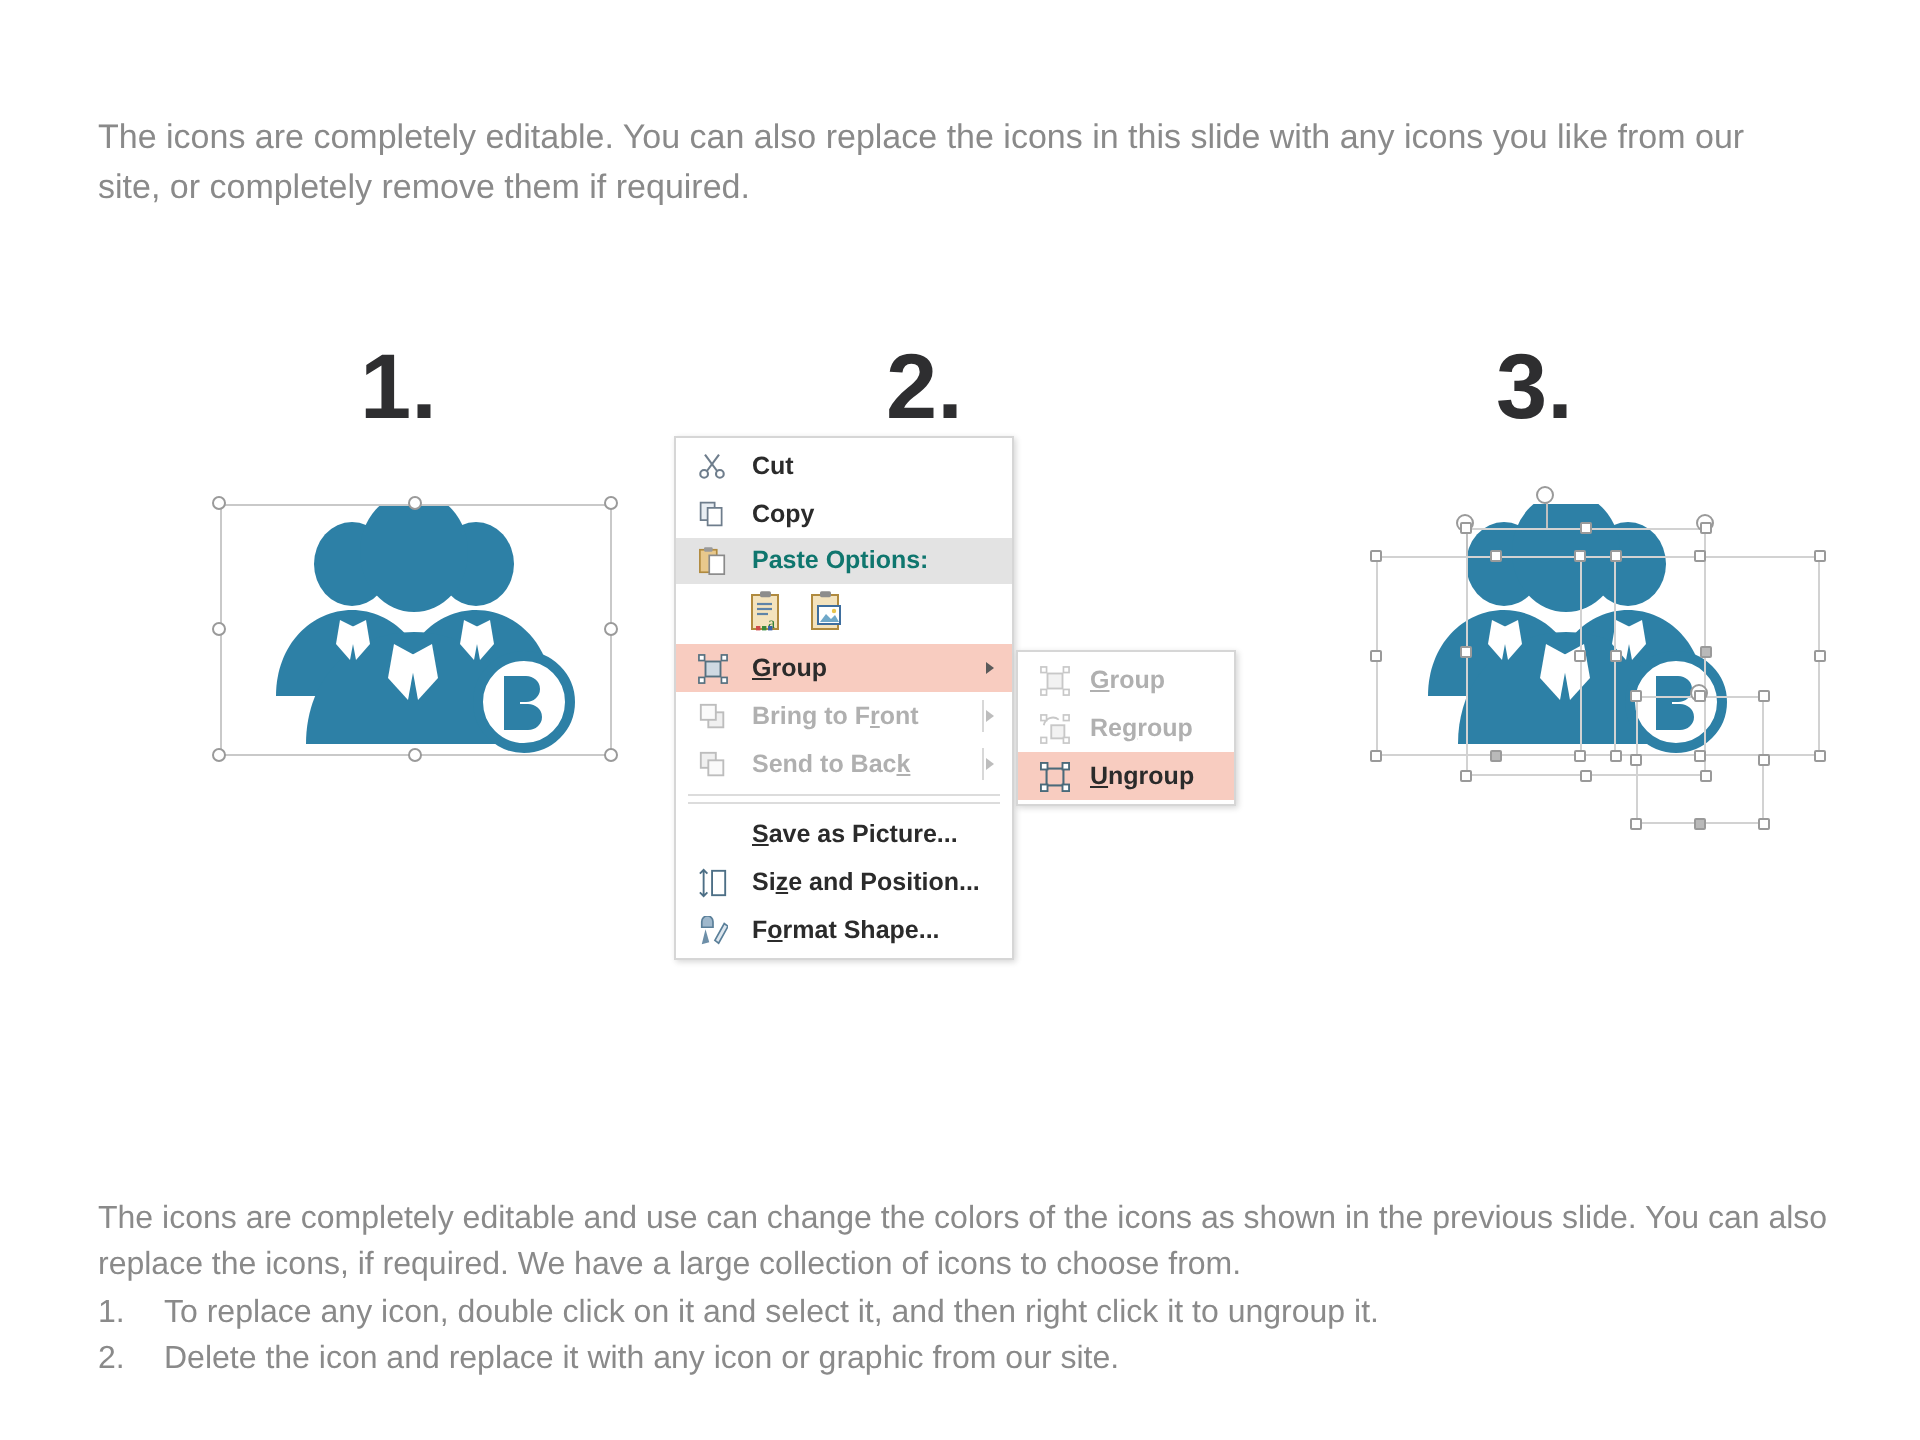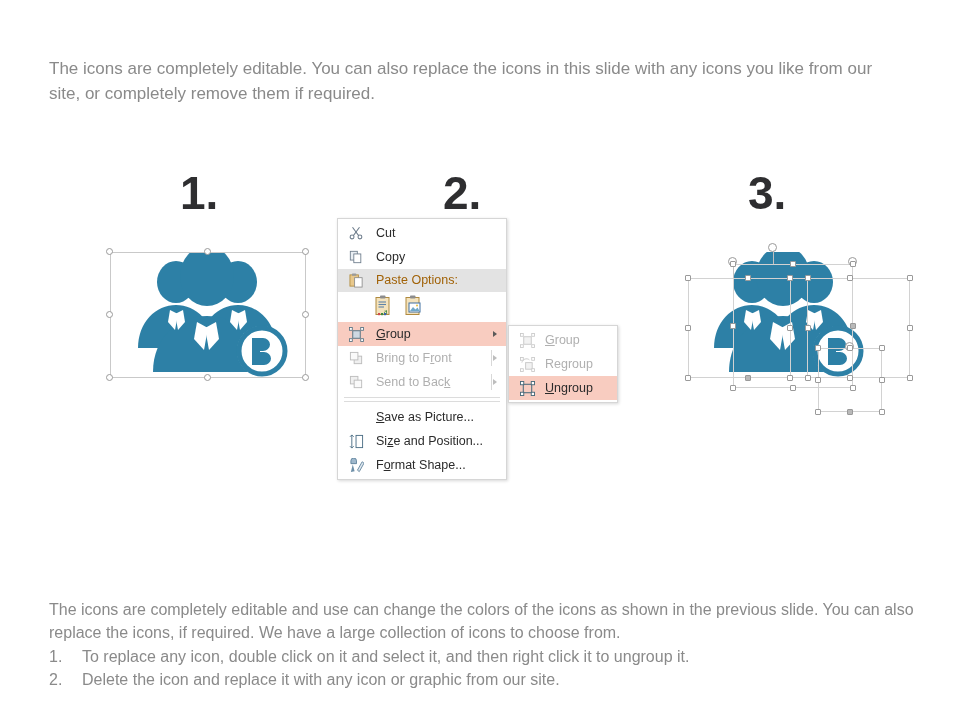--- a/index.html
+++ b/index.html
@@ -98,35 +98,36 @@
     color: #2b2b2b;
   }
   .mi {
     position: relative;
     height: 24px;
     display: flex;
     align-items: center;
     padding-left: 38px;
     padding-right: 16px;
     white-space: nowrap;
+    font-weight: bold;
   }
   .mi .mi-icon {
     position: absolute;
     left: 8px; top: 50%;
     transform: translateY(-50%);
     width: 20px; height: 18px;
     display: flex; align-items: center; justify-content: center;
   }
   .mi .mi-label { line-height: 1; }
   .mi .mi-label u { text-decoration: underline; }
   .mi.disabled { color: #b0b0b0; }
   .mi.hdr {
     background: #e3e3e3;
-    font-weight: normal;
-    color: #a16207;
+    font-weight: bold;
+    color: #0f766e;
     height: 23px;
   }
   .mi.hl {
     background: #f8ccc0;
   }
   .mi .arrow {
     position: absolute;
     right: 9px; top: 50%;
     transform: translateY(-50%);
     width: 0; height: 0;

